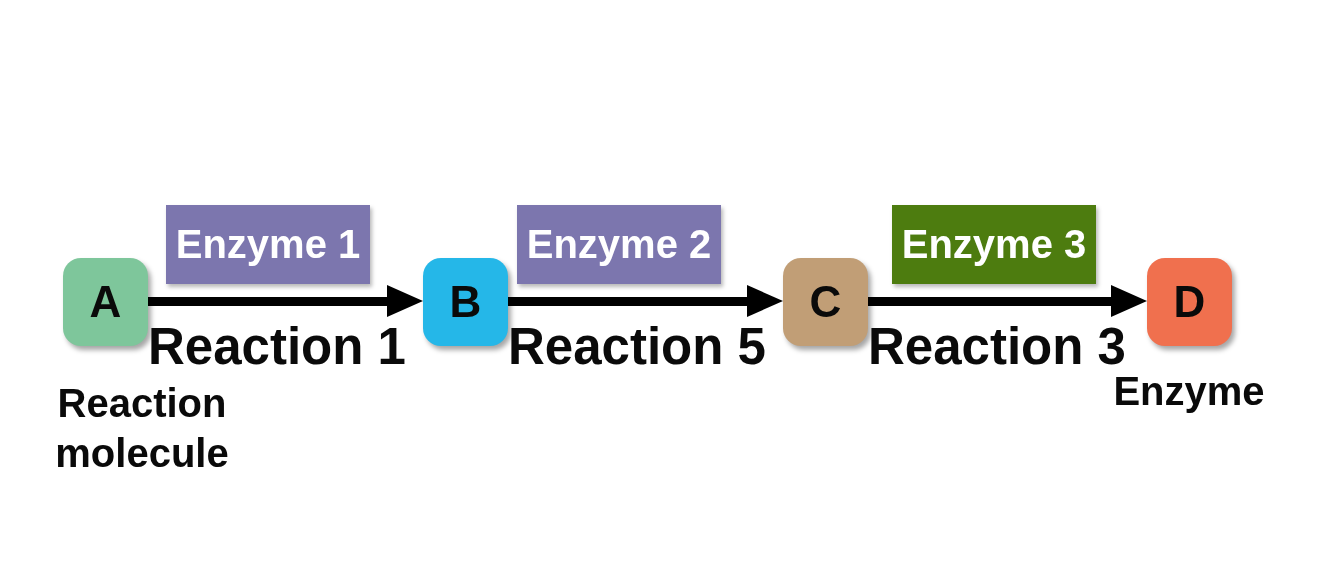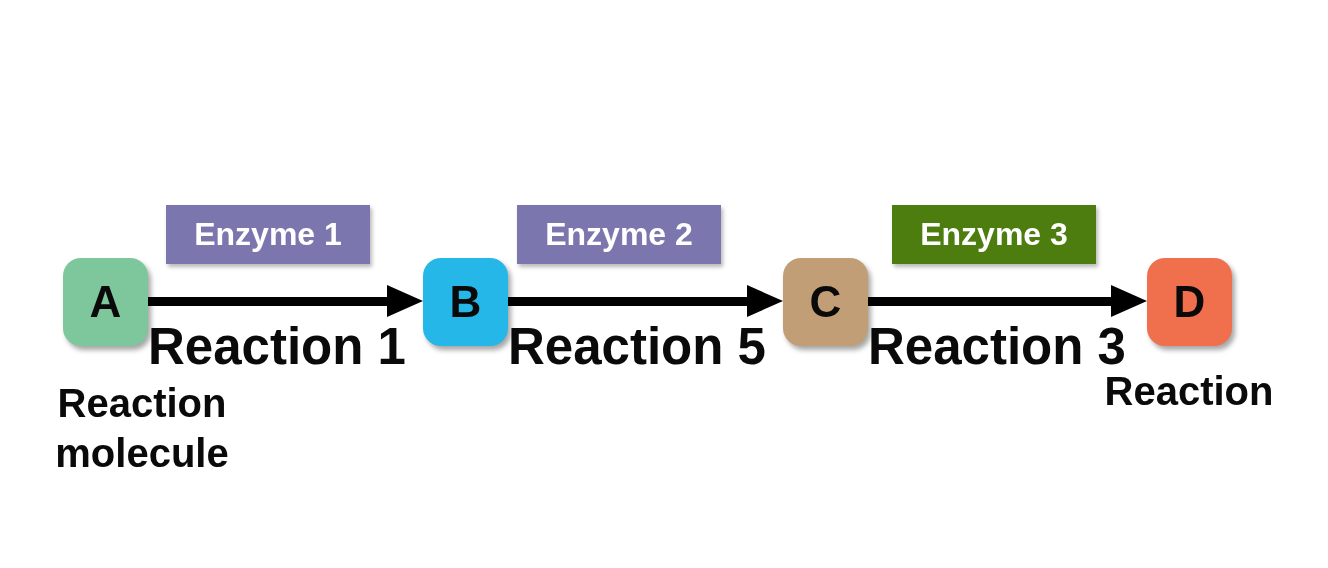--- a/index.html
+++ b/index.html
@@ -22,23 +22,23 @@
   }
   .node .letter {
     font-size: 44px;
     font-weight: bold;
     color: #0a0a0a;
   }
 
   .enzyme {
     position: absolute;
     top: 205px;
-    width: 204px; height: 59px;
+    width: 204px; height: 79px;
     display: flex; align-items: center; justify-content: center;
-    font-size: 32px; font-weight: bold;
+    font-size: 40px; font-weight: bold;
     box-shadow: 2px 3px 4px rgba(0,0,0,0.28);
   }
 
   .arrow { position: absolute; top: 285px; height: 32px; }
   .arrow .shaft {
     position: absolute; left: 0; right: 34px; top: 12px; height: 9px;
     background: #000;
   }
   .arrow .head {
     position: absolute; right: 0; top: 0;
@@ -98,15 +98,15 @@
     <span class="letter">B</span>
   </div>
   <div class="node" style="left: 783px; background-color: rgb(193, 158, 118);">
     <span class="letter">C</span>
   </div>
   <div class="node" style="left: 1147px; background-color: rgb(240, 112, 78);">
     <span class="letter">D</span>
   </div>
 
   <div class="caption" style="left:38px; top:378px; width:208px">Reaction molecule</div>
-  <div class="caption" style="left:1089px; top:366px; width:200px">Reaction</div>
+  <div class="caption" style="left:1089px; top:366px; width:200px">Enzyme</div>
 
 </div>
 
 </body></html>

